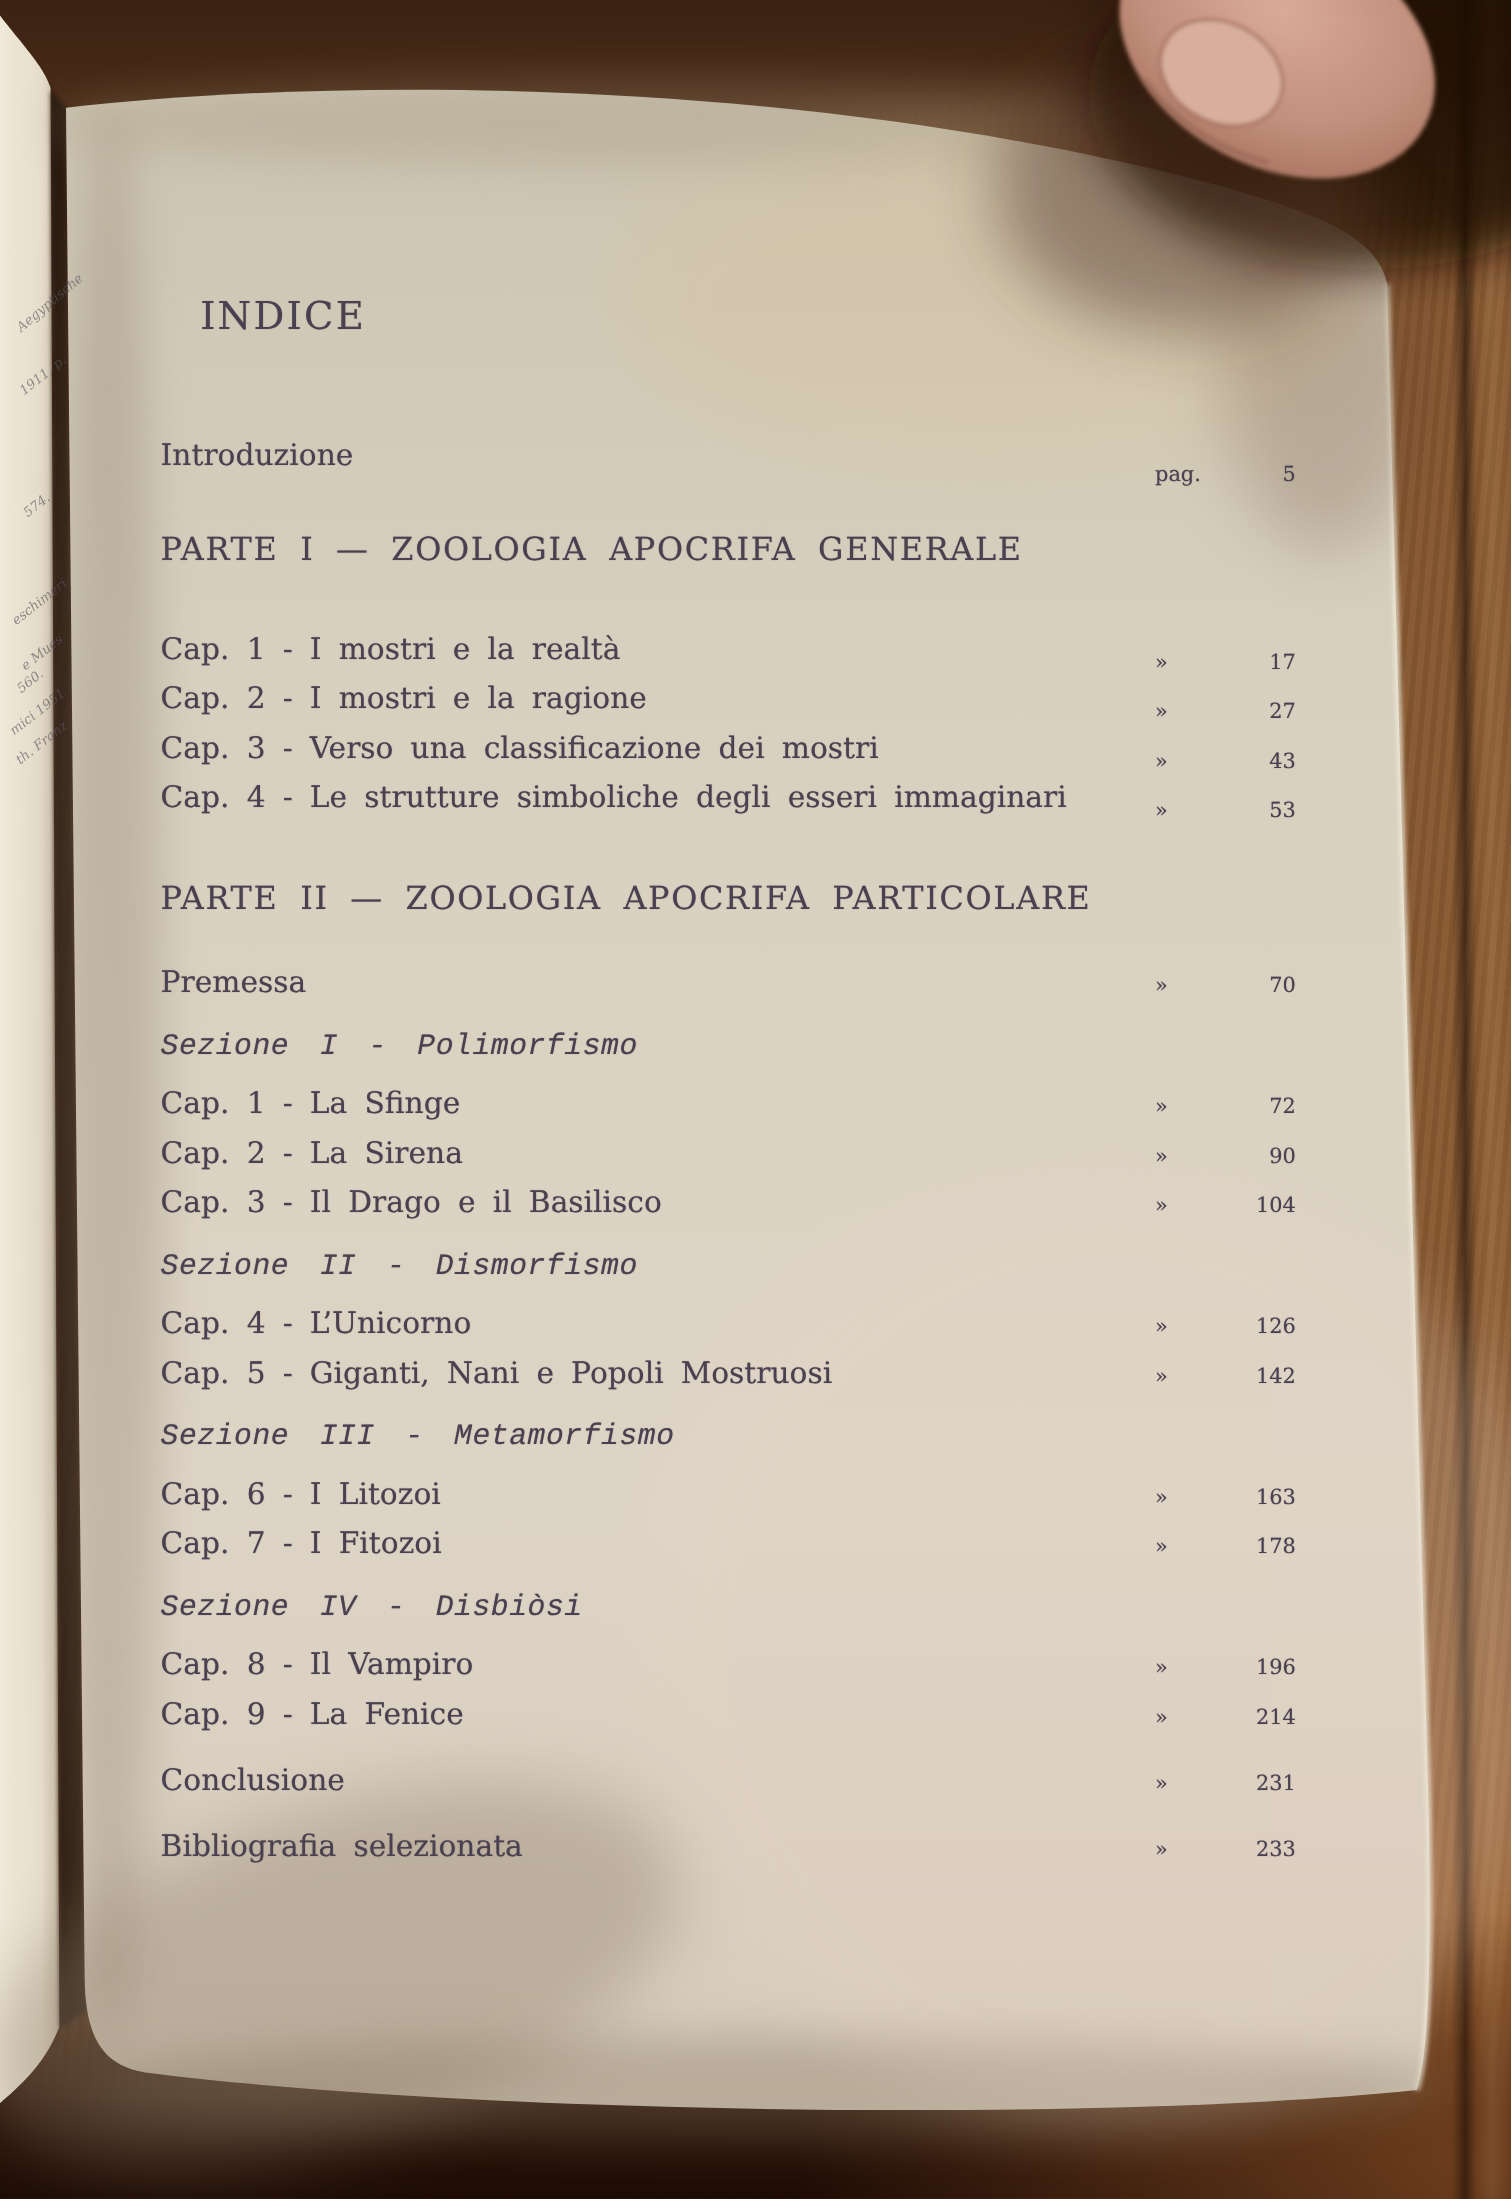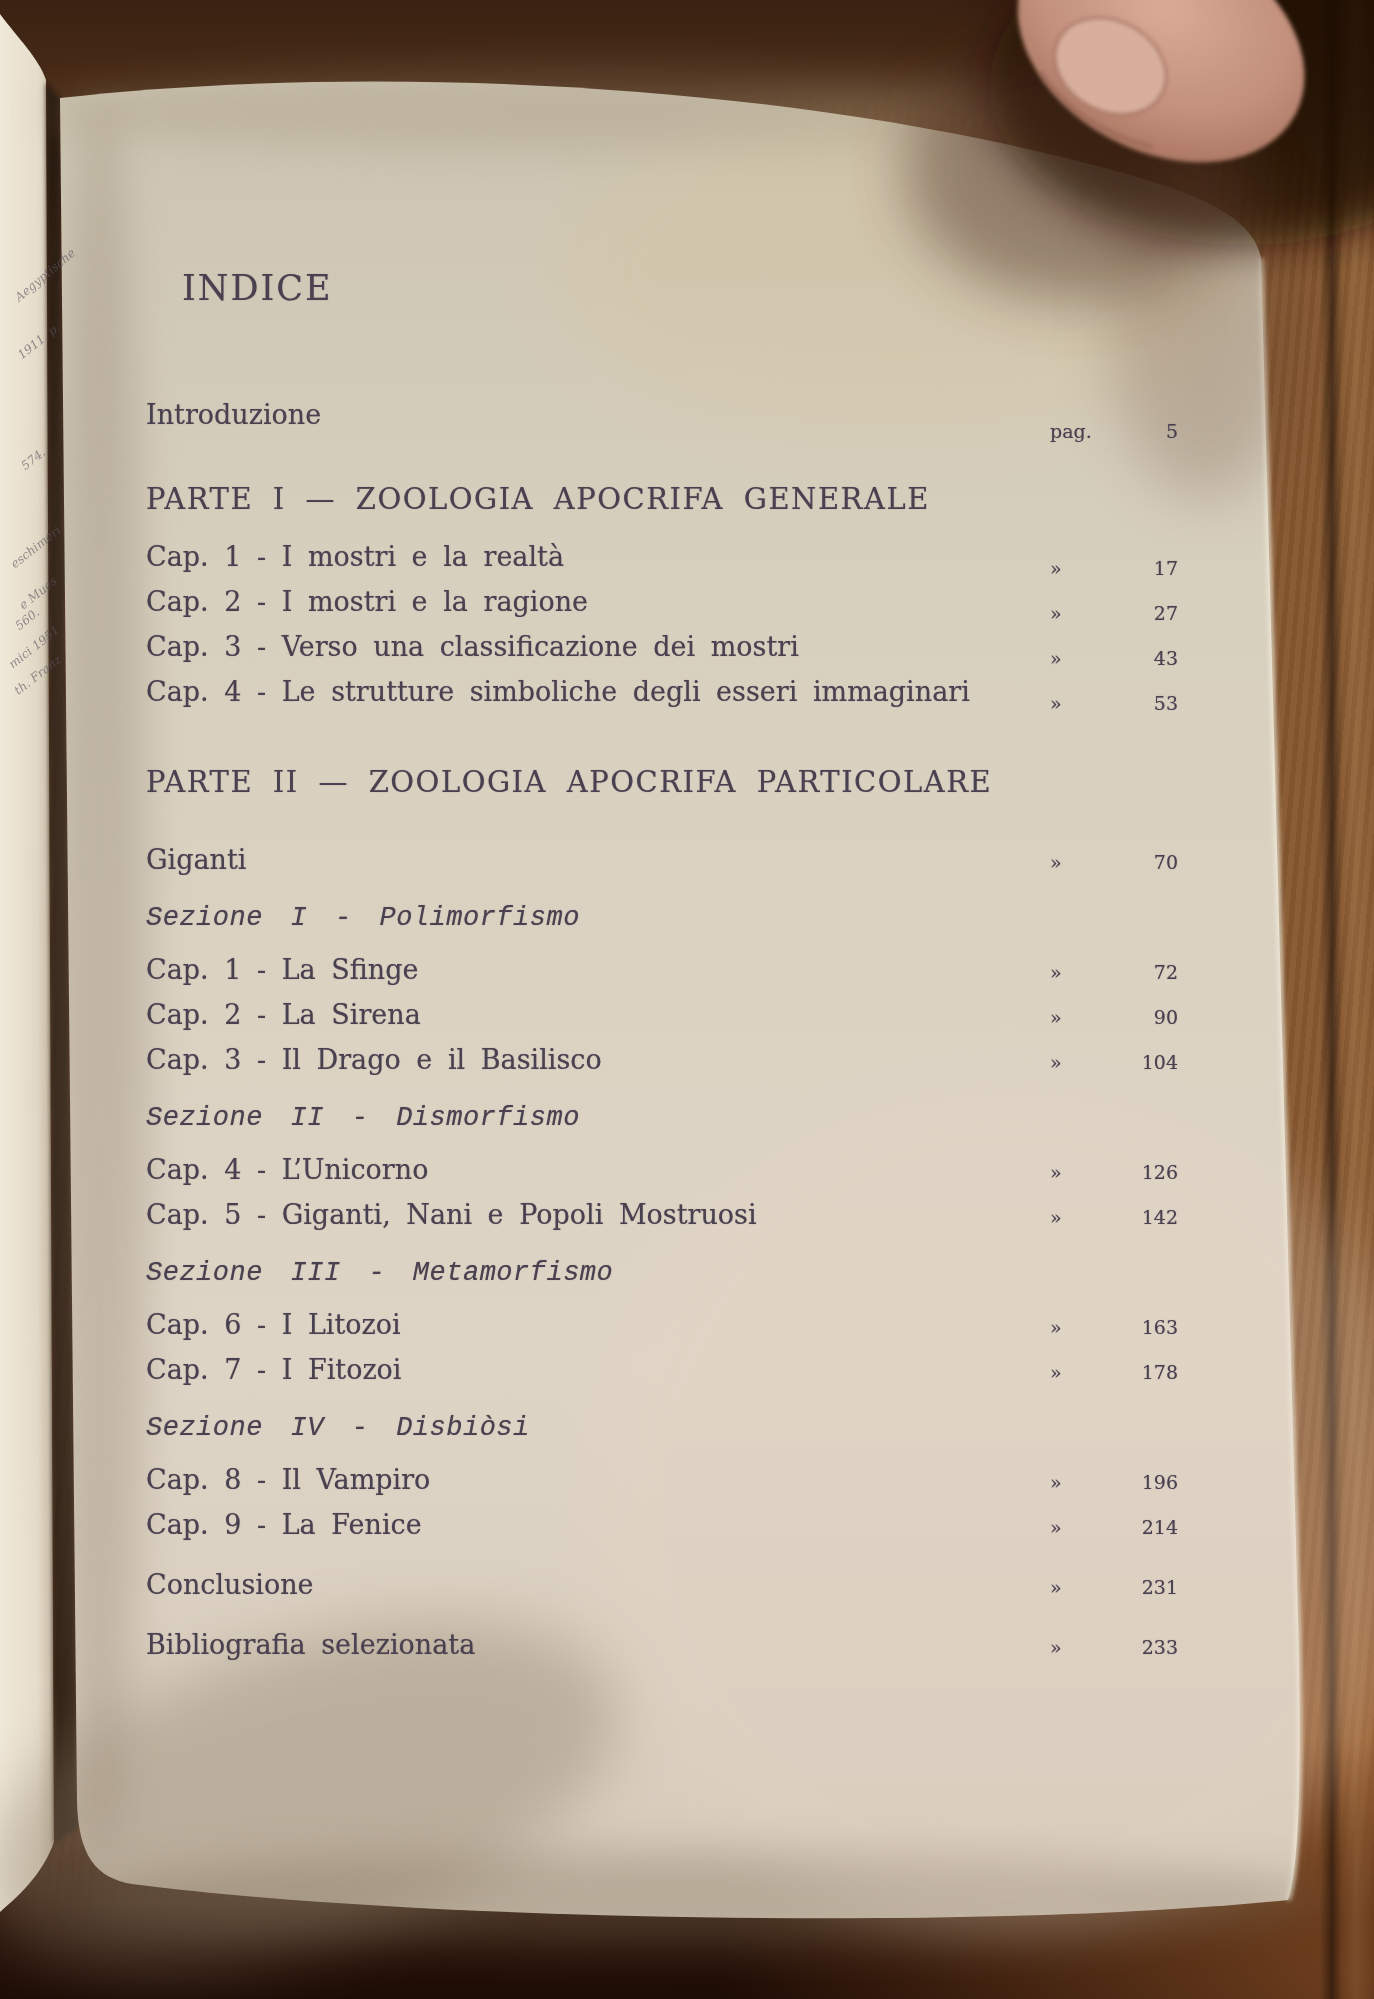--- a/index.html
+++ b/index.html
@@ -26,21 +26,21 @@
     font-size:35px;font-weight:normal;letter-spacing:2px;margin:0 0 0 36px;line-height:40px;
   }
   .toc-rows > div{display:flex;justify-content:space-between;align-items:baseline;}
   .label{word-spacing:7px;font-size:27px;line-height:30px;white-space:nowrap;}
   .pagecol{display:flex;justify-content:space-between;width:128px;flex:none;font-size:19px;line-height:30px;}
   .row-intro{margin-top:92px;}
   .row-part{margin-top:50px;}
   .toc-rows > div:nth-child(7){margin-top:56px;}
   .row-part .label{font-size:29px;letter-spacing:1.5px;word-spacing:9px;line-height:34px;}
   .row-chapter{margin-top:13px;}
-  .row-part + .row-chapter{margin-top:26px;}
+  .row-part + .row-chapter{margin-top:60px;}
   .row-section + .row-chapter{margin-top:22px;}
   .row-section{margin-top:26px;font-family:Liberation Mono, monospace;}
   .row-section .label{font-style:italic;word-spacing:11px;letter-spacing:.5px;}
   .row-plain{margin-top:28px;}
   .row-part + .row-plain{margin-top:46px;}
   .toc-rows > div:nth-child(1) .pagecol{transform:translateY(14px);}
   .toc-rows > div:nth-child(3) .pagecol,
   .toc-rows > div:nth-child(4) .pagecol,
   .toc-rows > div:nth-child(5) .pagecol,
   .toc-rows > div:nth-child(6) .pagecol{transform:translateY(9px);}
@@ -184,21 +184,21 @@
           <span class="label">Cap. 4 - Le strutture simboliche degli esseri immaginari</span>
           <span class="pagecol">
             <span>»</span>
             <span>53</span>
           </span>
         </div>
         <div class="row-part">
           <span class="label">PARTE II — ZOOLOGIA APOCRIFA PARTICOLARE</span>
         </div>
         <div class="row-plain">
-          <span class="label">Giganti</span>
+          <span class="label">Premessa</span>
           <span class="pagecol">
             <span>»</span>
             <span>70</span>
           </span>
         </div>
         <div class="row-section">
           <span class="label">Sezione I - Polimorfismo</span>
         </div>
         <div class="row-chapter">
           <span class="label">Cap. 1 - La Sfinge</span>

